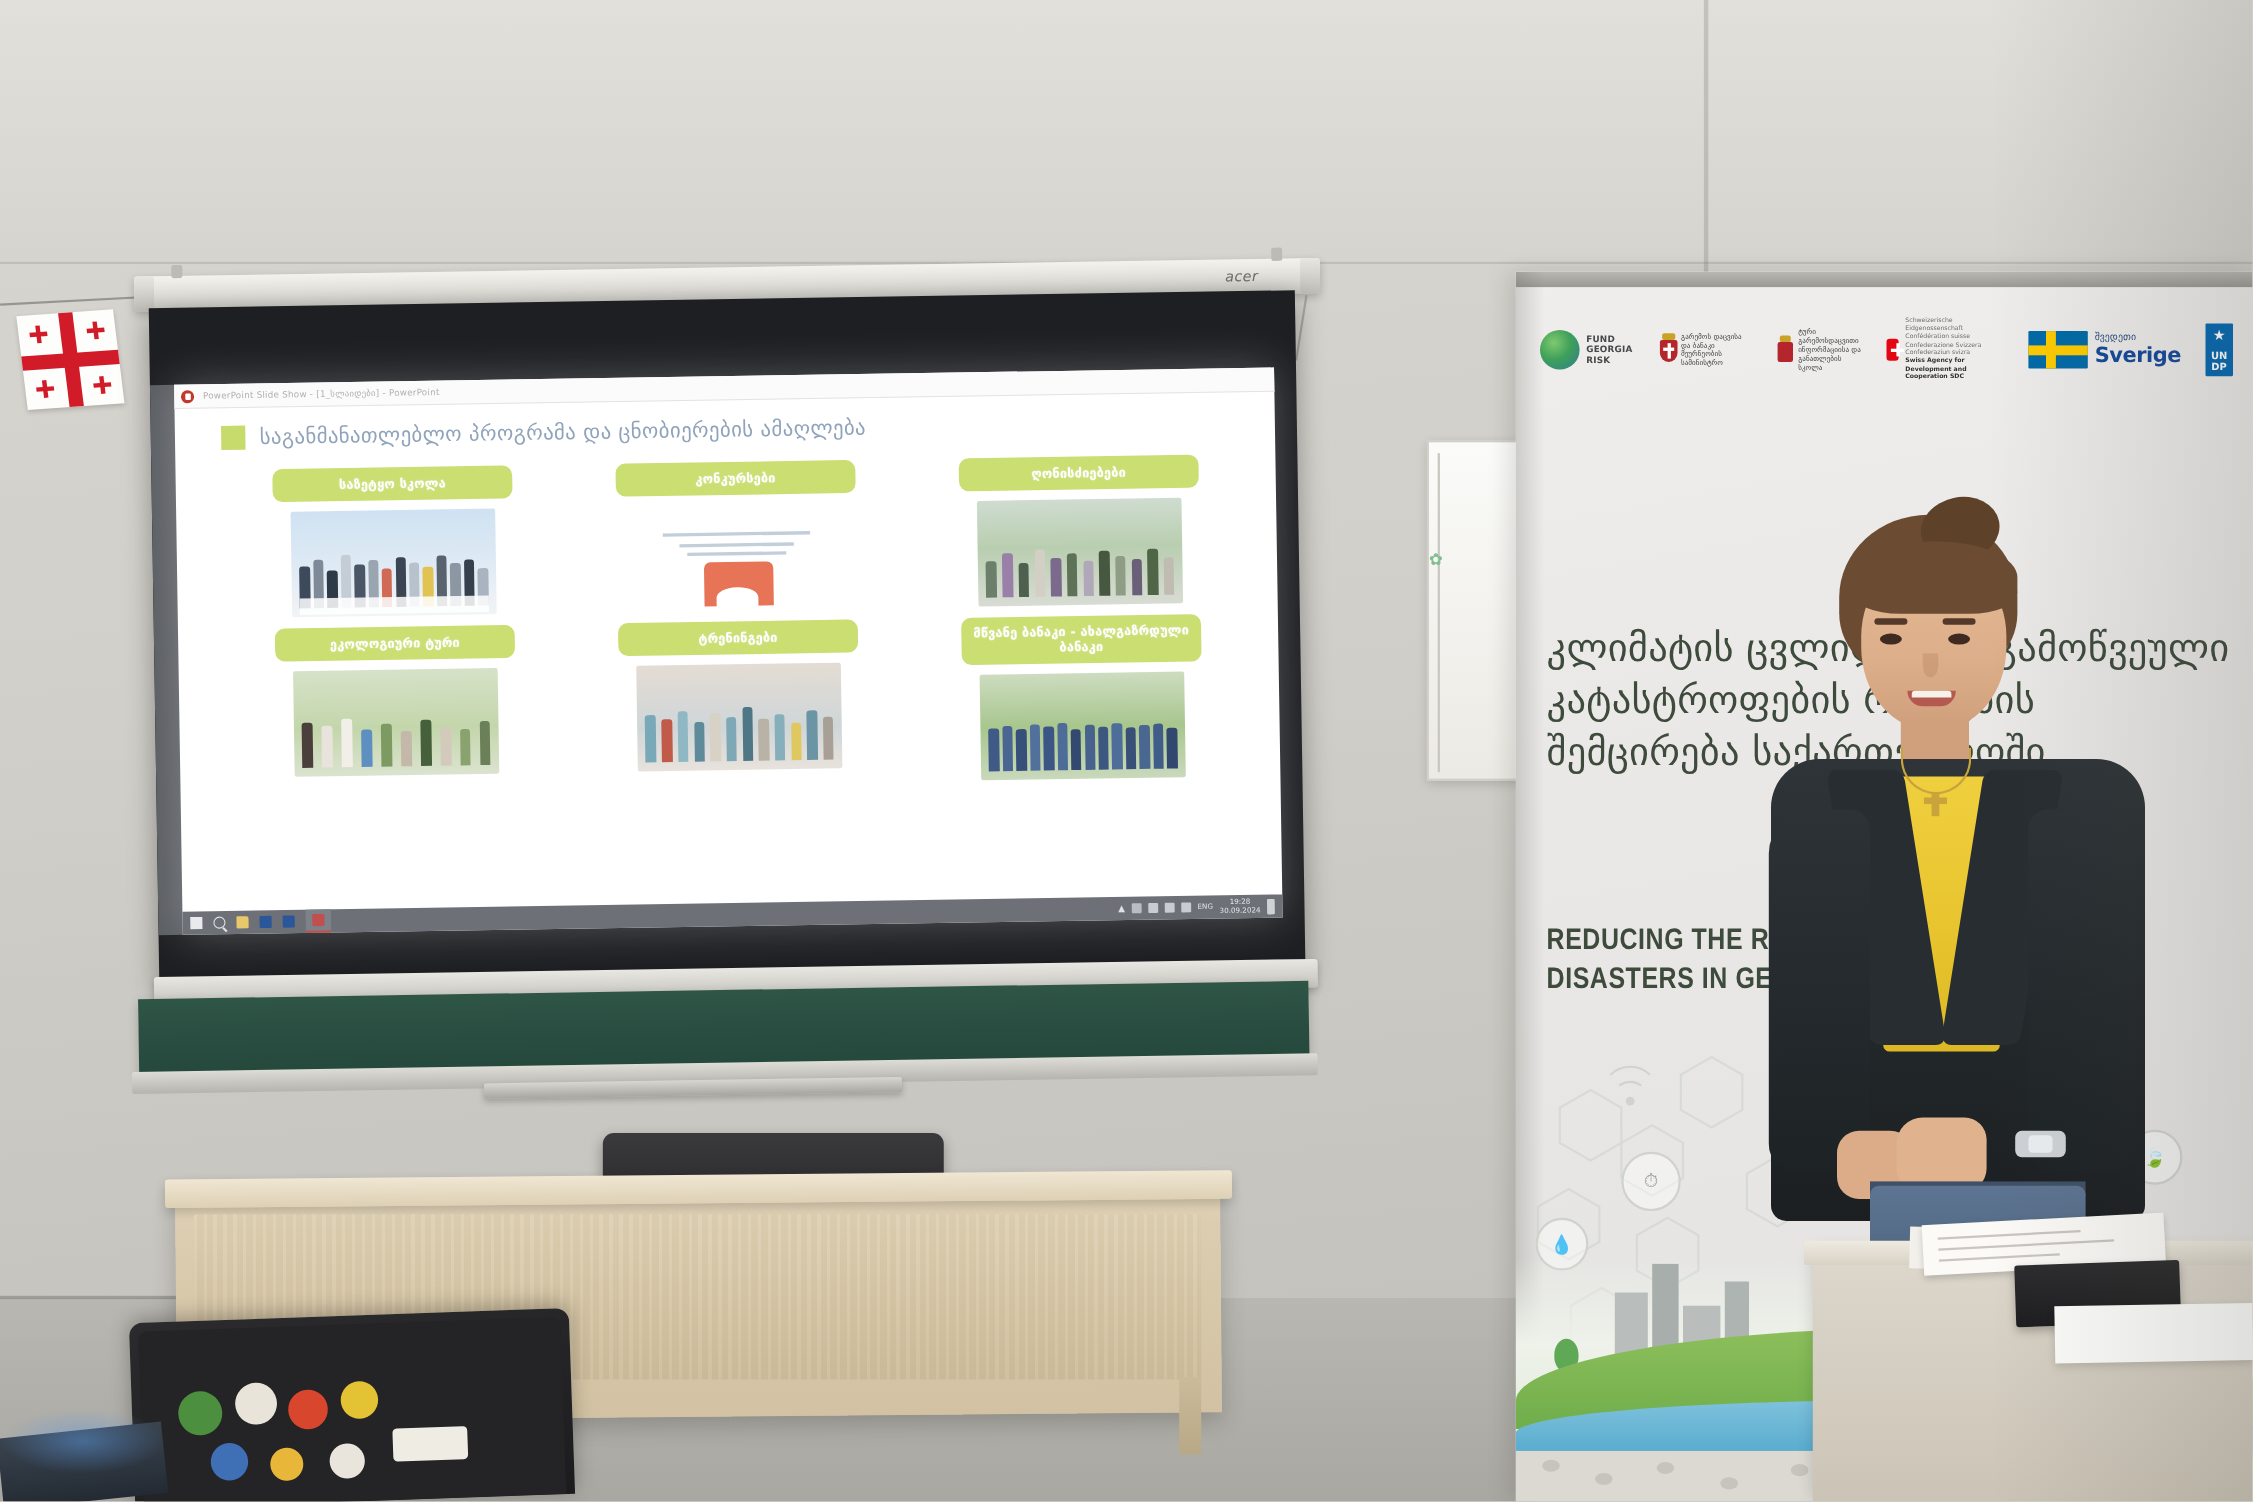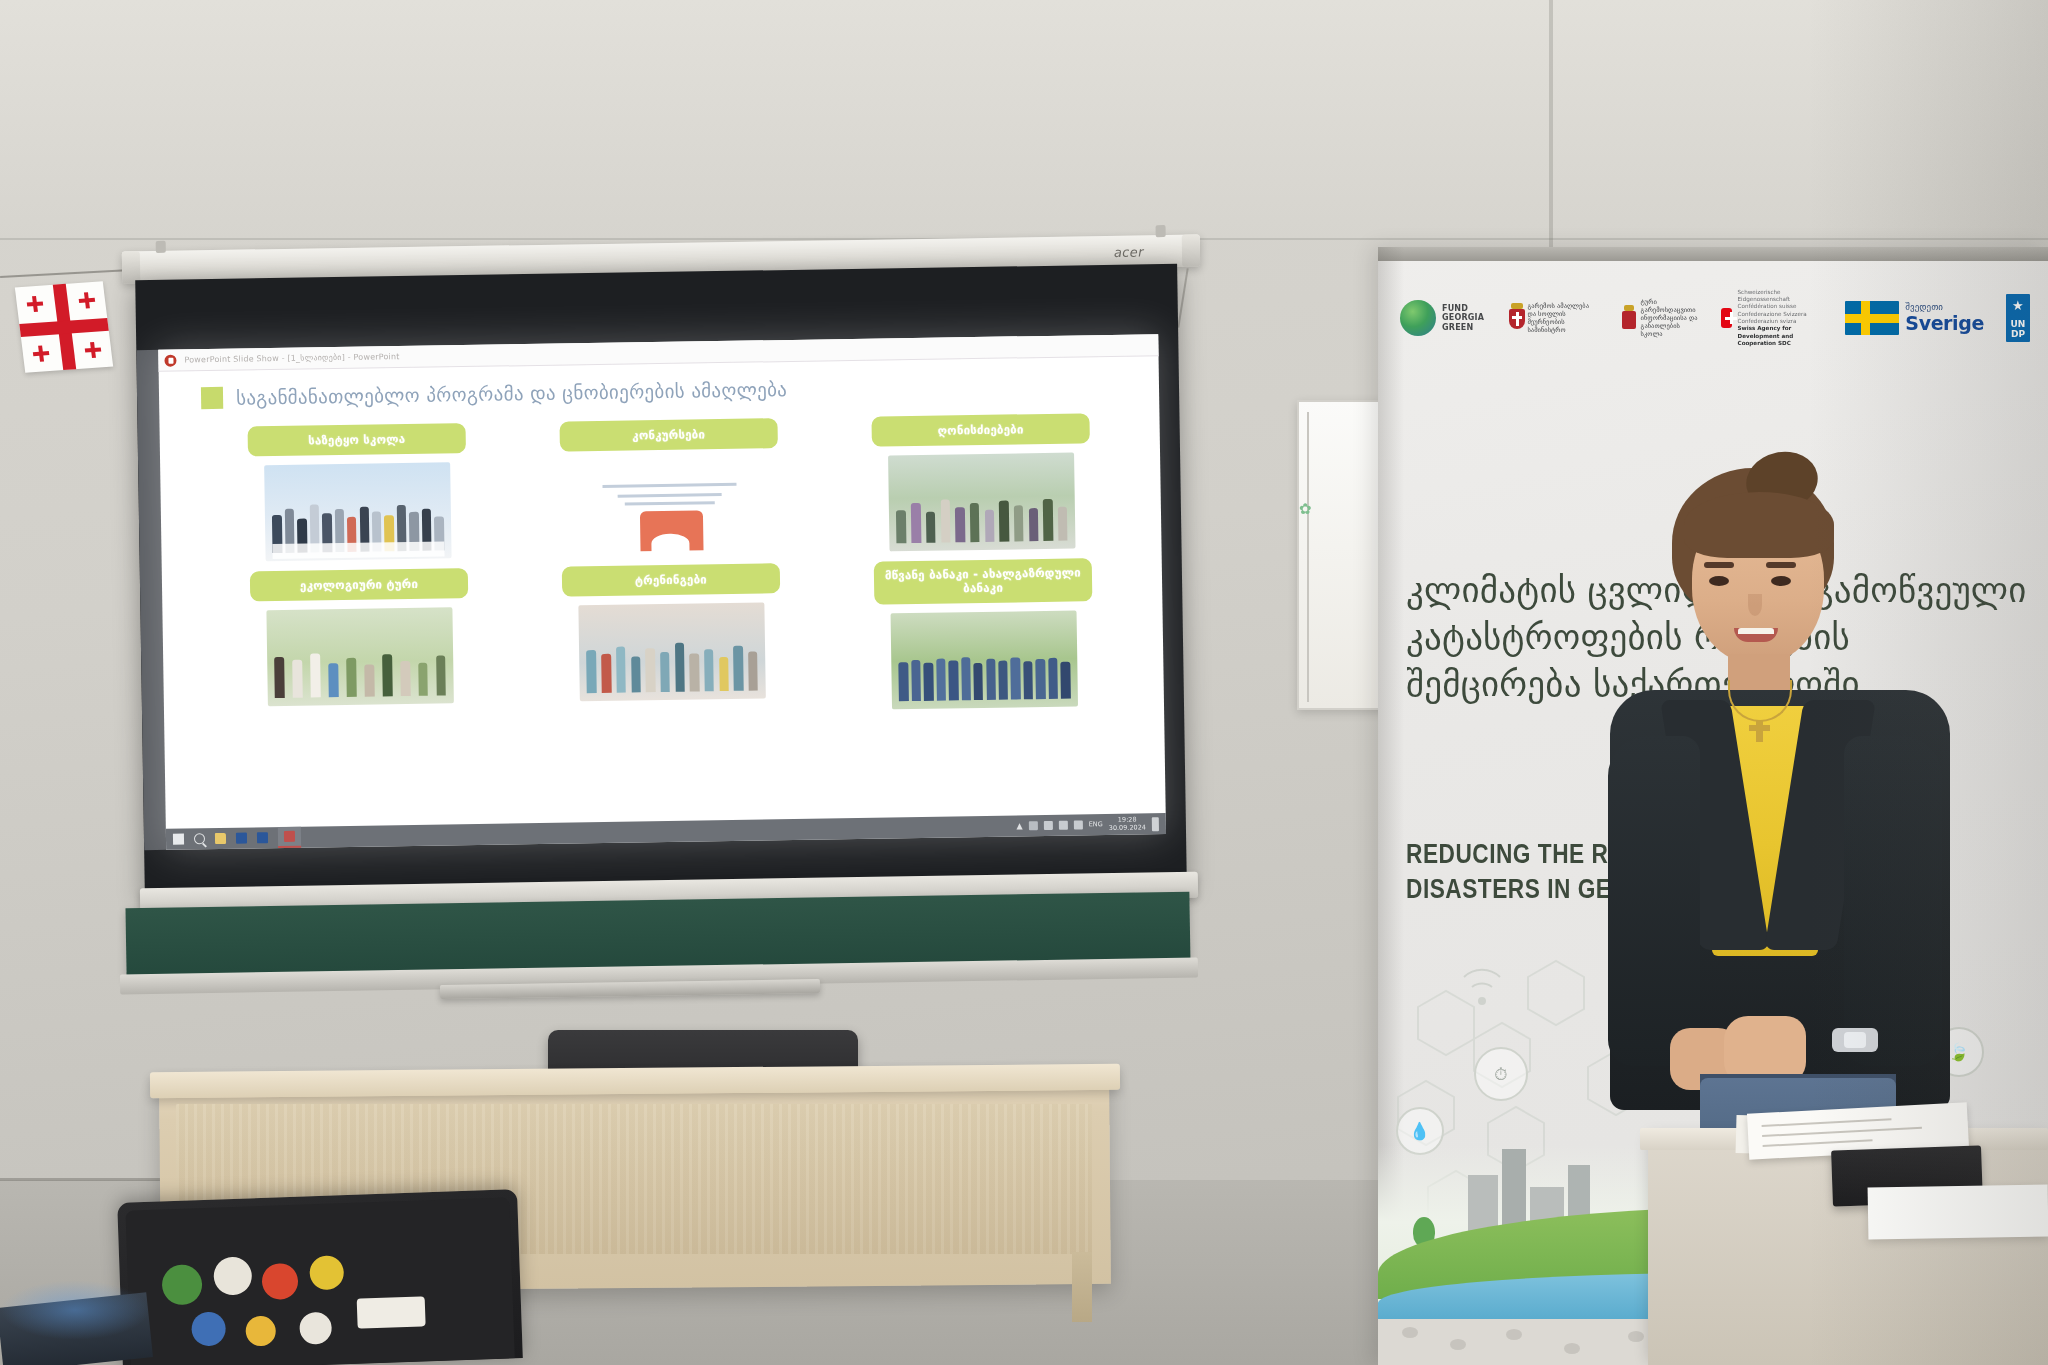--- a/index.html
+++ b/index.html
@@ -558,31 +558,31 @@
     <div class="banner-top-bar"></div>
     <div class="banner-shadow-l"></div>
 
     <div class="logos">
 
       <div class="logo">
         <span class="gcf-globe"></span>
         <span class="gcf-txt">
           <span>FUND</span><br>
           <span>GEORGIA</span><br>
-          <span>GREEN</span>
+          <span>RISK</span>
         </span>
       </div>
 
       <div class="logo">
         <span class="crest">
           <span class="crest-crown"></span>
             <span class="crest-shield"></span>
         </span>
         <span class="geo-txt">
-          <span>გარემოს ამაღლება და სოფლის</span><br>
+          <span>გარემოს დაცვისა და ბანაკი</span><br>
           <span>მეურნეობის სამინისტრო</span>
         </span>
       </div>
 
       <div class="logo">
         <span class="crest2">
           <span class="crest2-c"></span>
             <span class="crest2-b"></span>
         </span>
         <span class="geo-txt">

